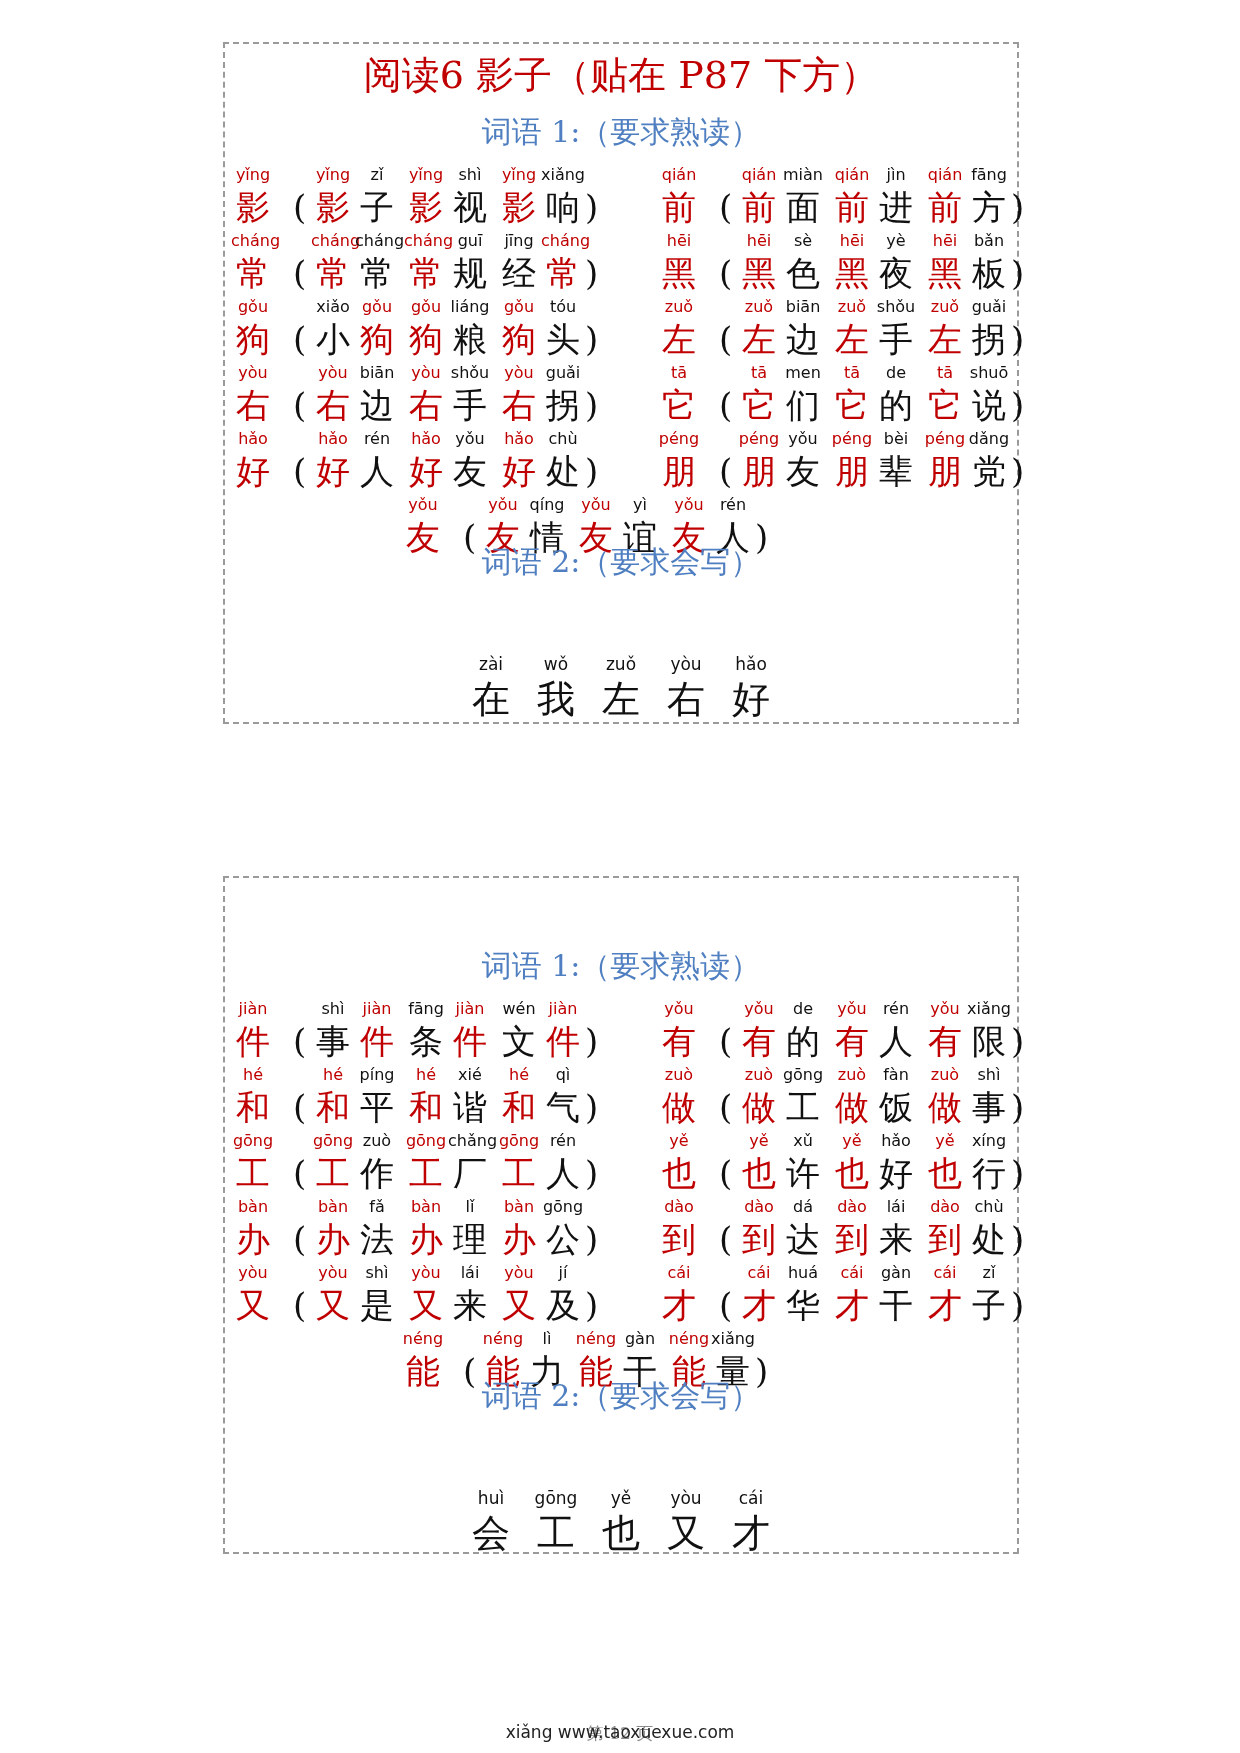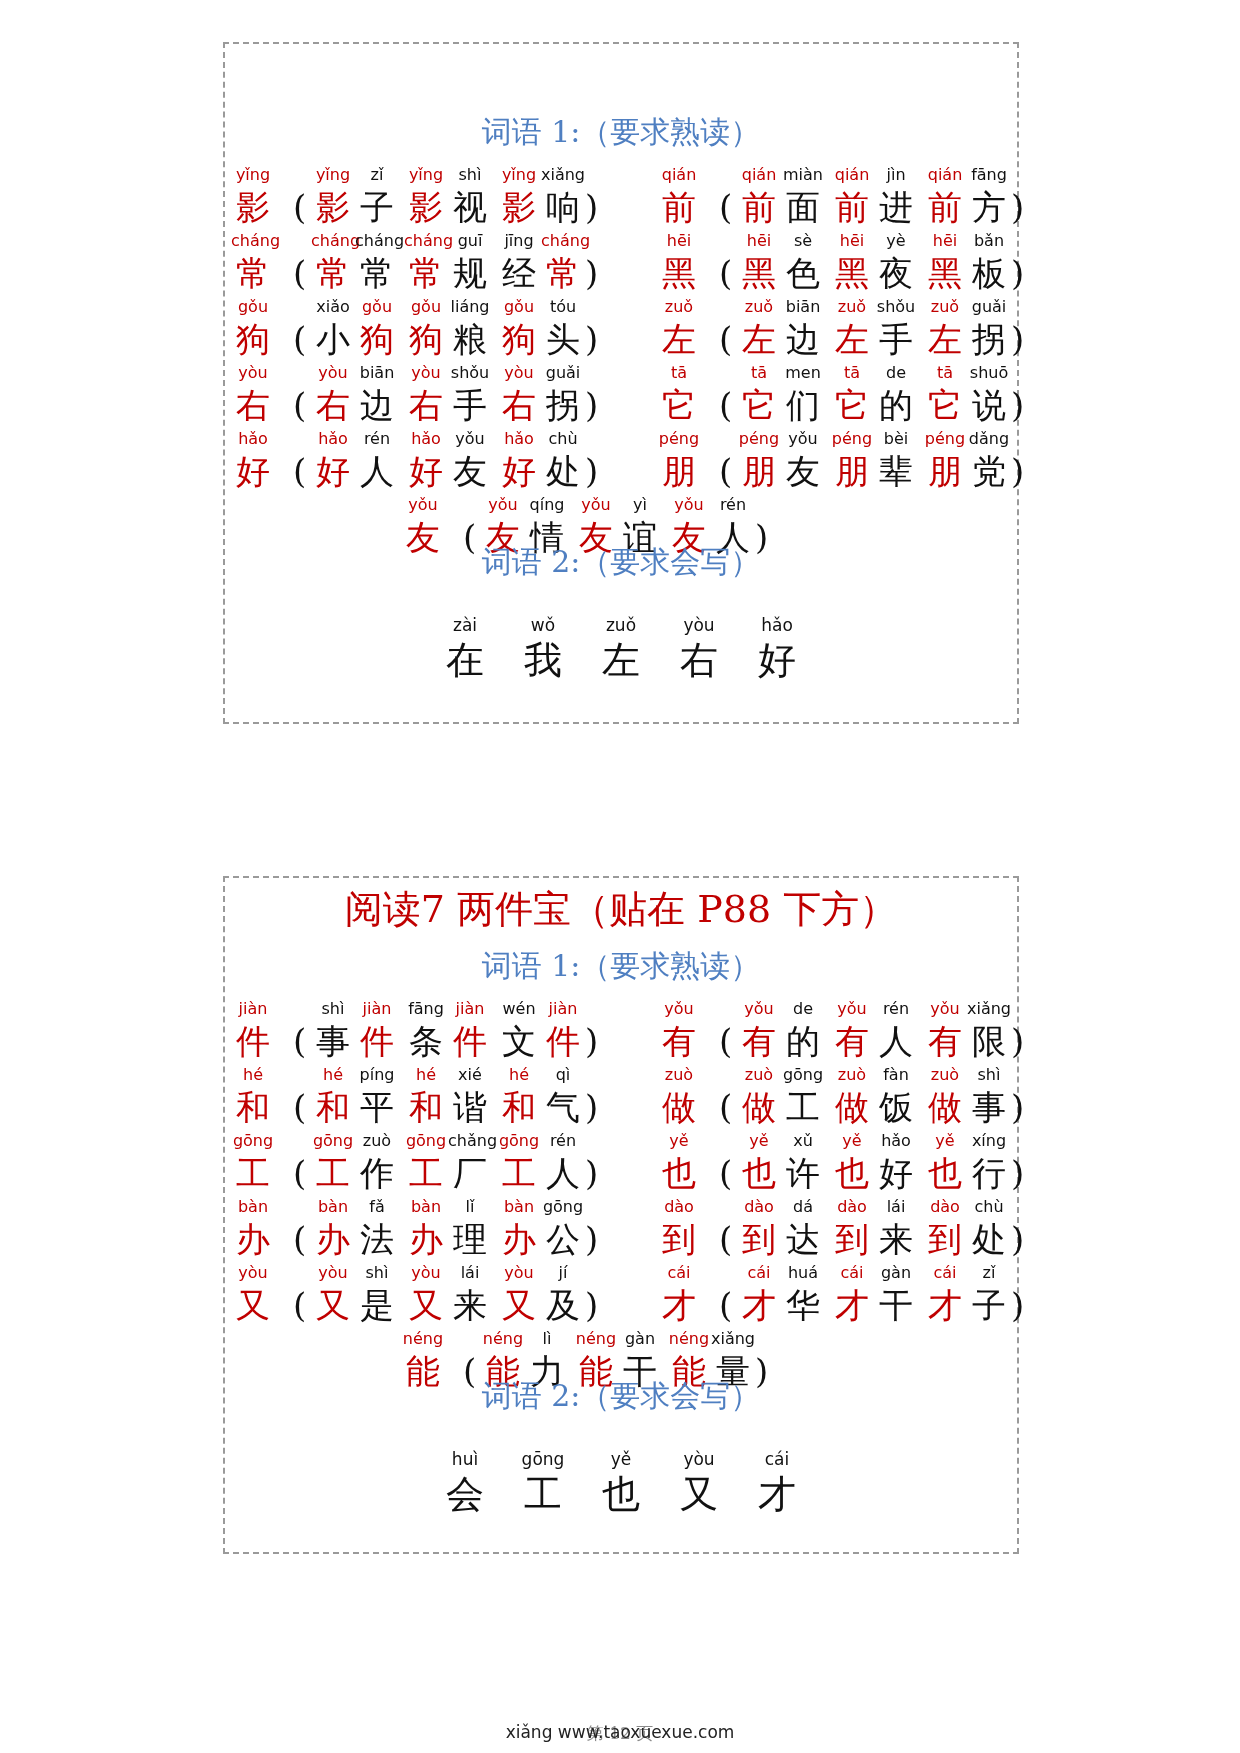--- a/index.html
+++ b/index.html
@@ -9,31 +9,32 @@
   .sub { position:absolute; left:0; right:0; text-align:center; color:#4f7fc1; font-family:"DejaVu Serif", serif; font-size:30px; }
   .row { position:absolute; left:0; height:66px; width:100%; }
   .cell { position:absolute; top:0; text-align:left; white-space:nowrap; }
   .py { display:flex; font-size:16px; height:22px; line-height:22px; }
   .py span { display:inline-block; width:44px; text-align:center; }
   .hz { display:flex; font-family:"DejaVu Serif", serif; font-size:34px; line-height:42px; height:42px; }
   .hz span { display:inline-block; width:44px; text-align:center; }
   .red { color:#c00000; }
   .blk { color:#111111; }
   .paren { font-family:"DejaVu Serif", serif; font-size:34px; line-height:42px; color:#111; position:absolute; top:22px; }
-  .write { position:absolute; left:0; right:0; display:flex; justify-content:center; gap:34px; }
+  .write { position:absolute; left:0; right:0; display:flex; justify-content:center; gap:21px;margin-top:39px; }
   .write .w { width:44px; text-align:center; }
   .write .wpy { font-size:17px; color:#111; height:26px; line-height:26px; }
   .write .whz { font-family:"DejaVu Serif", serif; font-size:38px; color:#111; line-height:44px; }
   .footer { position:absolute; top:1722px; left:0; width:1240px; text-align:center; font-size:17px; color:#222; }
   .footer .page { position:absolute; left:0; right:0; top:0; color:rgba(40,40,40,0.55); font-family:"DejaVu Serif", serif; }
 </style>
 </head>
 <body>
 
 <div class="card" style="top:42px;height:682px;">
+  <div class="card-title" style="top:6px;">阅读6  影子（贴在 P87 下方）</div>
   <div class="sub" style="top:68px;">词语 1:（要求熟读）</div>
   <div id="table-0" style="position:absolute;left:0;top:120px;width:100%;height:400px;">
       <div class="row" style="top: 0px;">
         <div class="cell" style="left: 6px;">
           <div class="py">
             <span class="red">yǐng</span>
           </div>
           <div class="hz">
             <span class="red">影</span>
           </div>
@@ -501,21 +502,20 @@
         <div class="whz">右</div>
       </div>
       <div class="w">
         <div class="wpy">hǎo</div>
         <div class="whz">好</div>
       </div>
     </div>
 </div>
 
 <div class="card" style="top:876px;height:678px;">
-  <div class="card-title" style="top:6px;">阅读7  两件宝（贴在 P88 下方）</div>
   <div class="sub" style="top:68px;">词语 1:（要求熟读）</div>
   <div id="table-1" style="position:absolute;left:0;top:120px;width:100%;height:400px;">
       <div class="row" style="top: 0px;">
         <div class="cell" style="left: 6px;">
           <div class="py">
             <span class="red">jiàn</span>
           </div>
           <div class="hz">
             <span class="red">件</span>
           </div>

